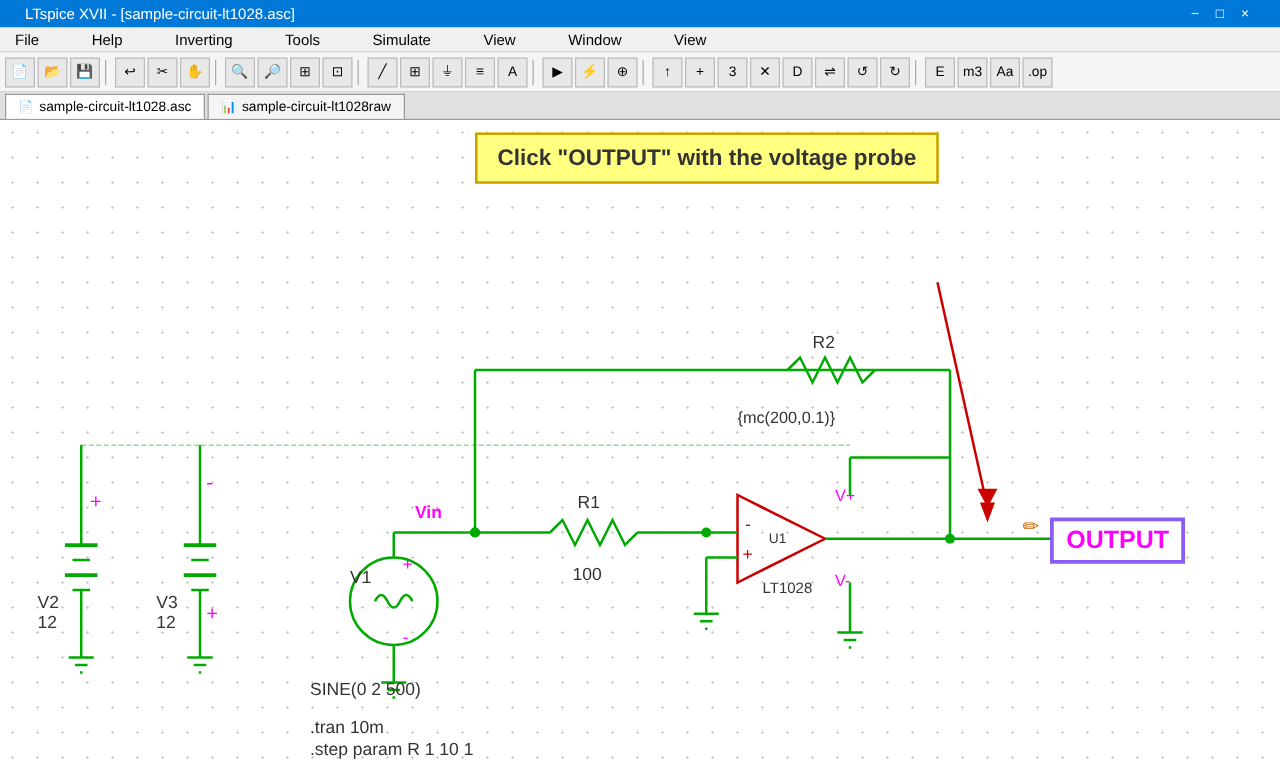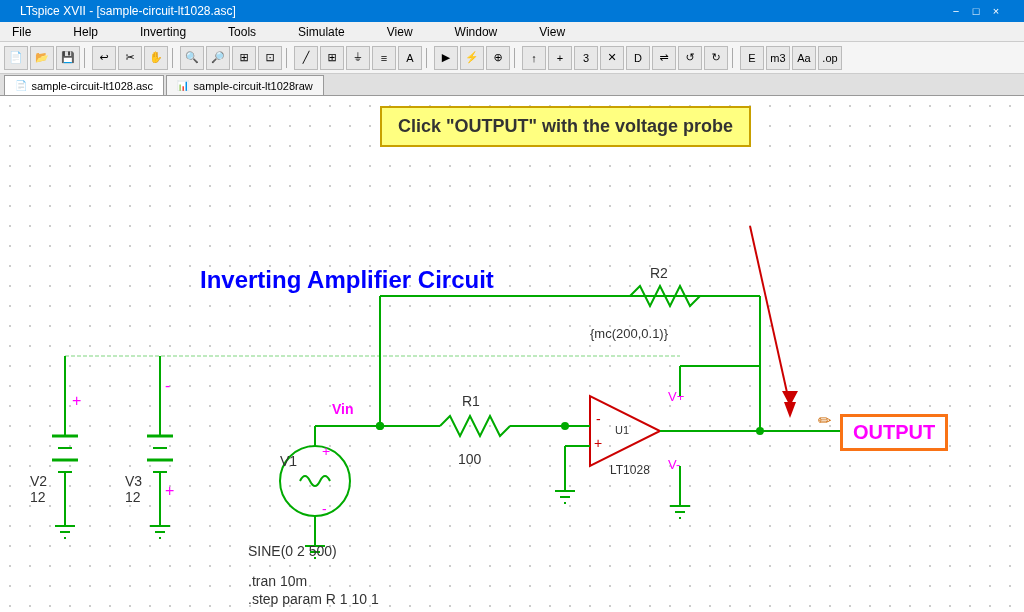--- a/index.html
+++ b/index.html
@@ -140,21 +140,21 @@
       top: 0; left: 0;
       width: 100%;
       height: 100%;
     }
 
     
     #output-label {
       position: absolute;
       top: 318px;
       left: 840px;
-      border: 3px solid #f97316;
+      border: 3px solid #8b5cf6;
       padding: 4px 10px;
       font-size: 20px;
       font-weight: bold;
       color: #ff00ff;
       background: white;
       font-family: Arial;
     }
   </style>
 </head>
 <body>
@@ -228,21 +228,20 @@
     <span>sample-circuit-lt1028raw</span>
   </div>
 </div>
 
 <div id="canvas">
 
   <div id="tooltip-banner">
     <span>Click "OUTPUT" with the voltage probe</span>
   </div>
 
-  <div id="circuit-title">Inverting Amplifier Circuit</div>
 
   <div id="output-label">OUTPUT</div>
 
   <svg id="circuit-svg" viewBox="0 0 1024 516">
 
     <line x1="65" y1="280" x2="65" y2="340" stroke="#00aa00" stroke-width="2"></line>
 
     <line x1="52" y1="340" x2="78" y2="340" stroke="#00aa00" stroke-width="3"></line>
     <line x1="58" y1="352" x2="72" y2="352" stroke="#00aa00" stroke-width="2"></line>
     <line x1="52" y1="364" x2="78" y2="364" stroke="#00aa00" stroke-width="3"></line>

